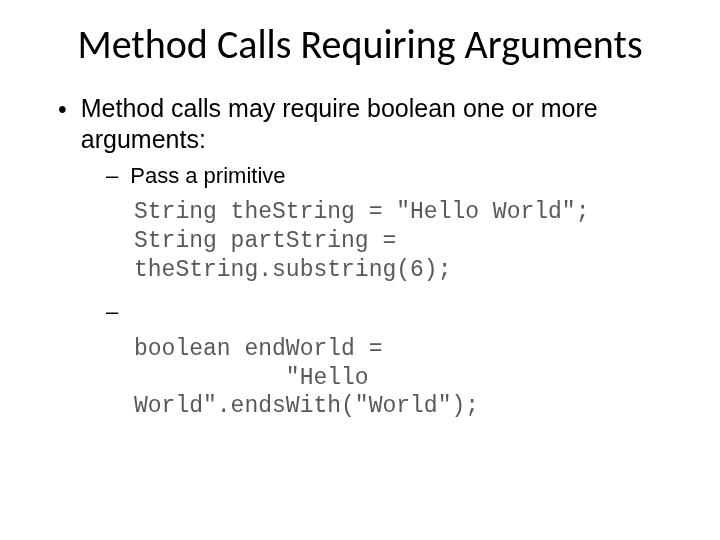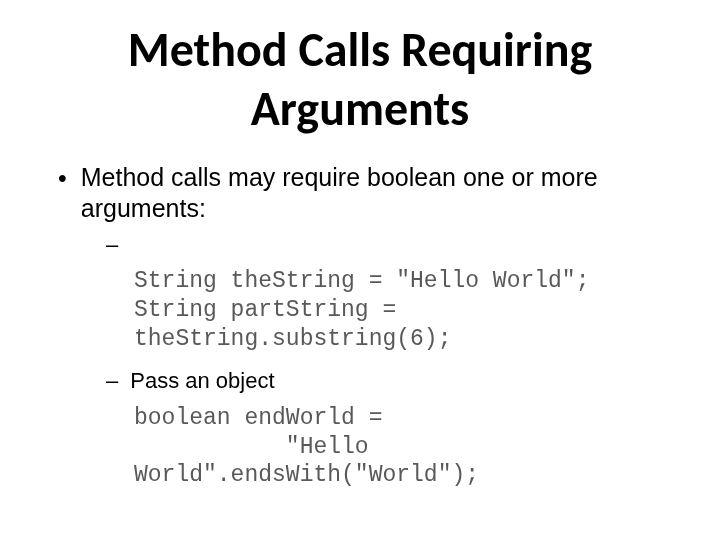--- a/index.html
+++ b/index.html
@@ -6,22 +6,22 @@
   body {
     width: 720px;
     height: 540px;
     background: #fff;
     font-family: Calibri, Arial, sans-serif;
     color: #000;
     padding: 20px 40px 20px 40px;
     overflow: hidden;
   }
   .title {
-    font-size: 48px;
-    font-weight: 700;
+    font-size: 40px;
+    font-weight: 400;
     text-align: center;
     margin-bottom: 24px;
     letter-spacing: 0px;
   }
   .bullet-l1 {
     display: flex;
     align-items: flex-start;
     font-size: 25px;
     font-family: Arial, sans-serif;
     margin-left: 18px;
@@ -65,24 +65,24 @@
 
 <h1 class="title">Method Calls Requiring Arguments</h1>
 
 <div class="bullet-l1">
   <span class="marker">•</span>
   <span class="text">Method calls may require boolean one or more arguments:</span>
 </div>
 
 <div class="bullet-l2">
   <span class="marker">–</span>
+  <span class="text">Pass a primitive</span>
 </div>
 <div class="code-block">String theString = "Hello World";
 String partString = 
 theString.substring(6);</div>
 
 <div class="bullet-l2">
   <span class="marker">–</span>
-  <span class="text">Pass an object</span>
 </div>
 <div class="code-block">boolean endWorld = 
            "Hello 
 World".endsWith("World");</div>
 
 </body></html>

